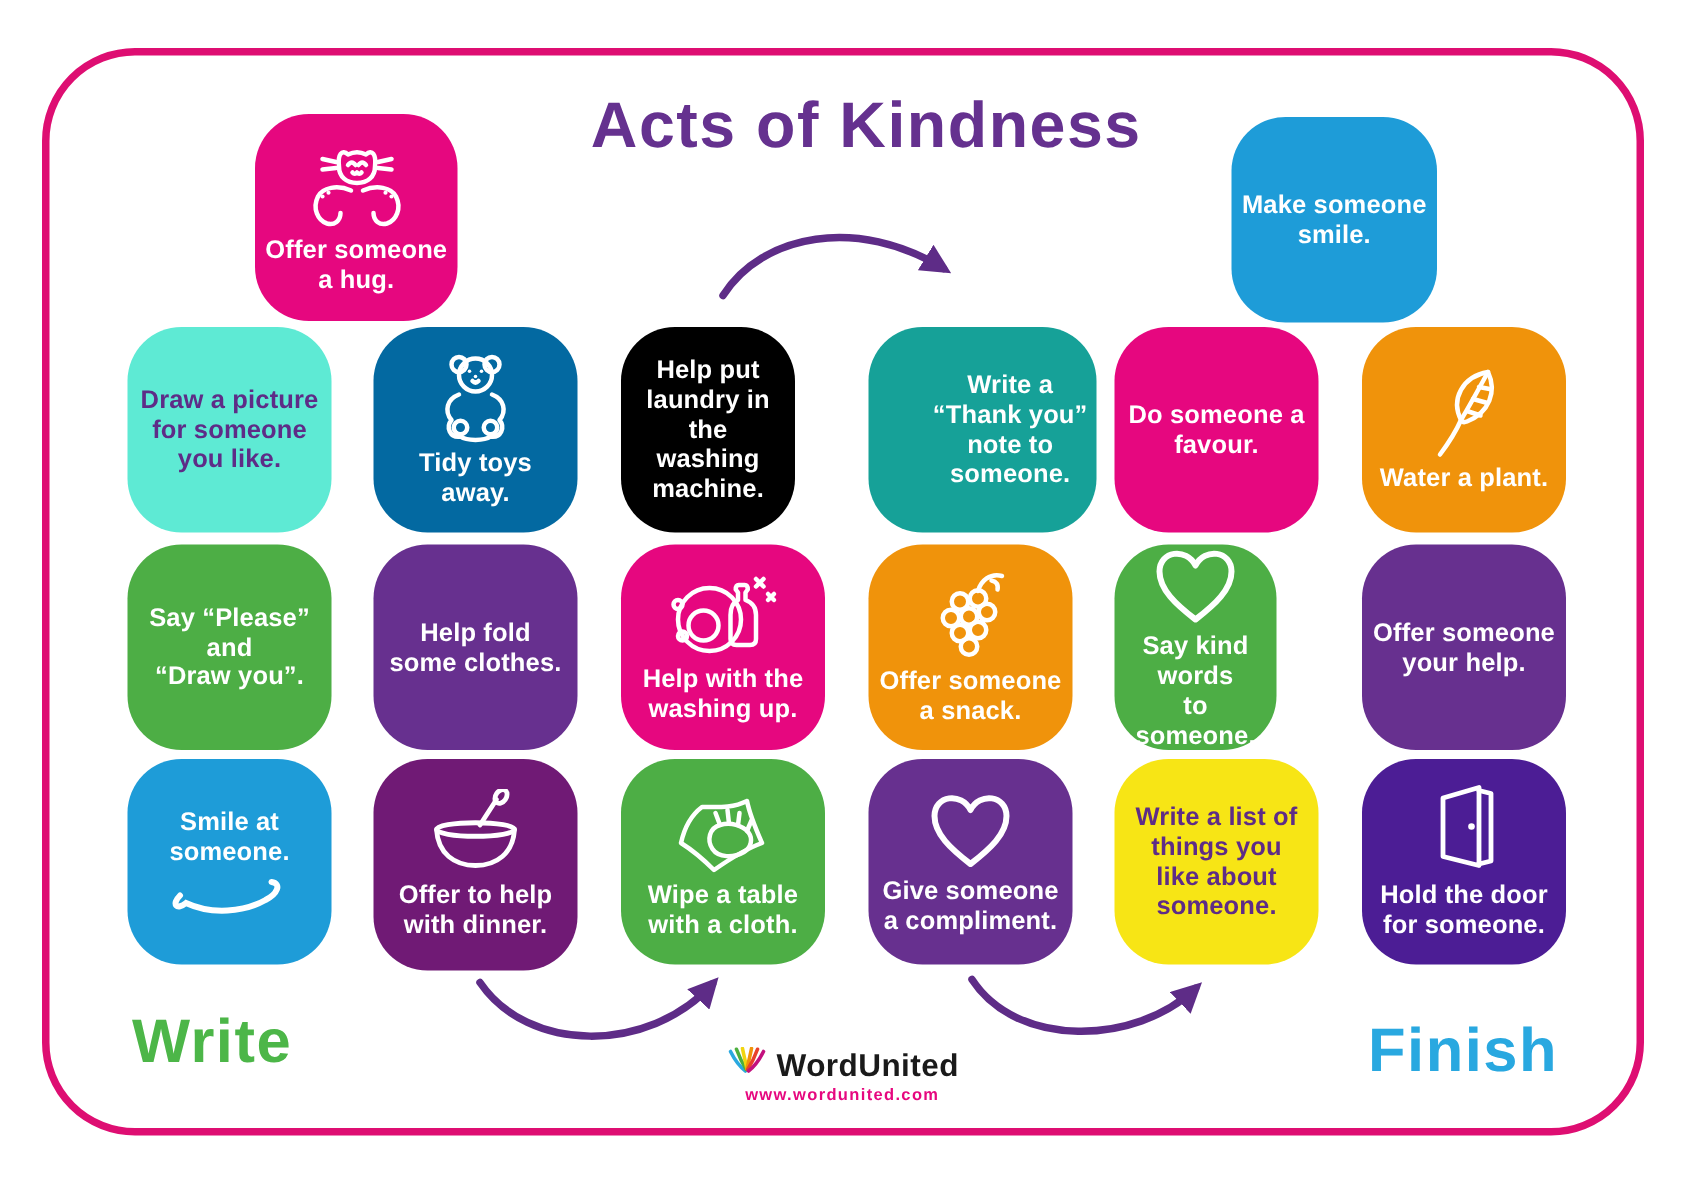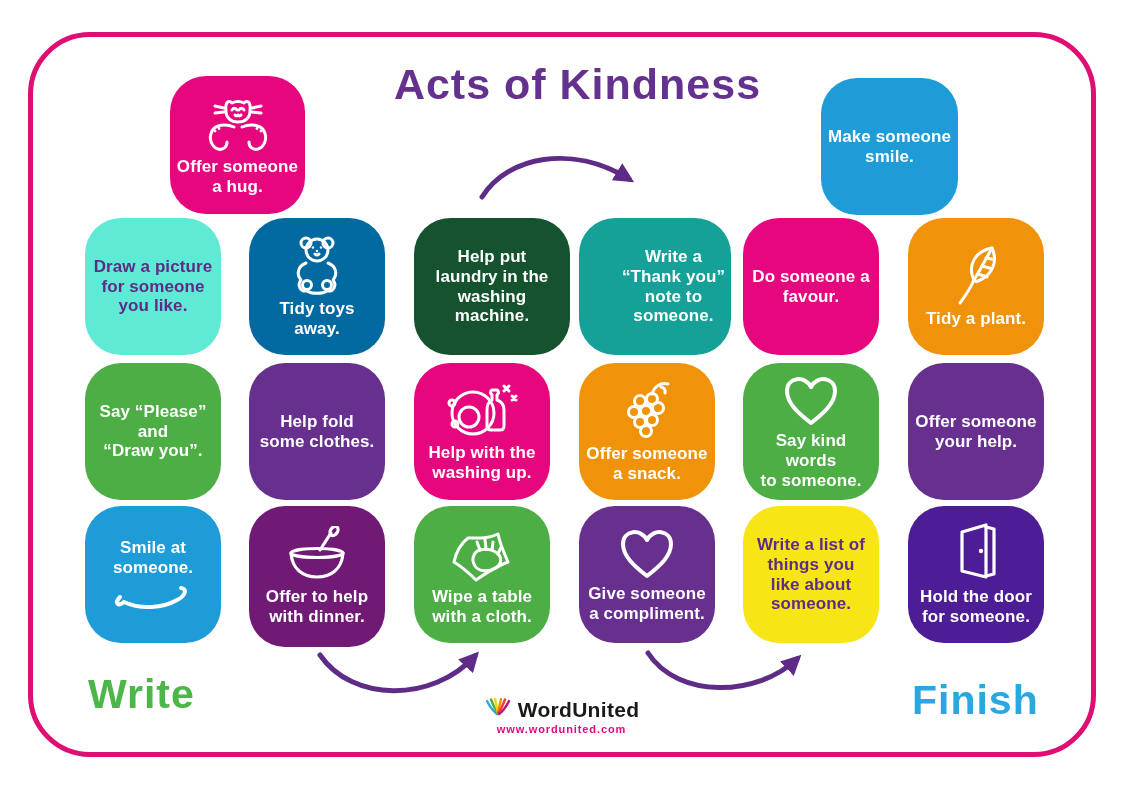--- a/index.html
+++ b/index.html
@@ -117,21 +117,21 @@
             </g>
             <g fill="#fff">
               <circle cx="28" cy="13.5" r="1.2"></circle>
               <circle cx="36" cy="13.5" r="1.2"></circle>
               <circle cx="32" cy="17" r="1.2"></circle>
             </g>
           </svg>
         </div>
         <div class="tile-label" style="color: rgb(255, 255, 255);">Tidy toys away.</div>
       </div>
-      <div class="tile" style="left: 414px; top: 218px; width: 156px; height: 137px; background: #14532d;">
+      <div class="tile" style="left: 414px; top: 218px; width: 116px; height: 137px; background: #000000;">
         <div class="tile-label" style="color: rgb(255, 255, 255);">Help put
 laundry in the
 washing
 machine.</div>
       </div>
       <div class="tile" style="left: 579px; top: 218px; width: 152px; height: 137px; background: rgb(22, 161, 152); align-items: flex-end;">
         <div class="tile-label" style="color: rgb(255, 255, 255);">Write a
 “Thank you”
 note to
 someone.</div>
@@ -146,21 +146,21 @@
             <g fill="none" stroke="#fff" stroke-width="3" stroke-linecap="round" stroke-linejoin="round">
               <path d="M27,36 C20,22 28,7 45,4 C51,17 46,31 31,37 C29,37.8 27.8,37.5 27,36 Z"></path>
               <path d="M27,36 C33,26 39,15 45,4"></path>
               <path d="M31,30 l9,3"></path>
               <path d="M35,22 l9,2.5"></path>
               <path d="M39,14 l8,1.5"></path>
               <path d="M27,36 C23,45 19,51 13,59"></path>
             </g>
           </svg>
         </div>
-        <div class="tile-label" style="color: rgb(255, 255, 255);">Tidy a plant.</div>
+        <div class="tile-label" style="color: rgb(255, 255, 255);">Water a plant.</div>
       </div>
       <div class="tile" style="left: 85px; top: 363px; width: 136px; height: 137px; background: rgb(77, 174, 69);">
         <div class="tile-label" style="color: rgb(255, 255, 255);">Say “Please”
 and
 “Draw you”.</div>
       </div>
       <div class="tile" style="left: 249px; top: 363px; width: 136px; height: 137px; background: rgb(103, 48, 143);">
         <div class="tile-label" style="color: rgb(255, 255, 255);">Help fold
 some clothes.</div>
       </div>
@@ -194,21 +194,21 @@
               <circle cx="39" cy="29" r="5.5"></circle>
               <circle cx="21" cy="43" r="5.5"></circle>
               <circle cx="33" cy="41" r="5.5"></circle>
               <circle cx="27" cy="52" r="5.5"></circle>
             </g>
           </svg>
         </div>
         <div class="tile-label" style="color: rgb(255, 255, 255);">Offer someone
 a snack.</div>
       </div>
-      <div class="tile" style="left: 743px; top: 363px; width: 136px; height: 137px; background: rgb(77, 174, 69);">
+      <div class="tile" style="left: 743px; top: 363px; width: 108px; height: 137px; background: rgb(77, 174, 69);">
         <div class="tile-icon">
           <svg width="64" height="56" viewBox="0 0 64 56">
             <path d="M32,15 C26,3 8,5 8,19 C8,31 19,41 32,51 C45,41 56,31 56,19 C56,5 38,3 32,15 Z" fill="none" stroke="#fff" stroke-width="4" stroke-linecap="round" stroke-linejoin="round"></path>
           </svg>
         </div>
         <div class="tile-label" style="color: rgb(255, 255, 255);">Say kind words
 to someone.</div>
       </div>
       <div class="tile" style="left: 908px; top: 363px; width: 136px; height: 137px; background: rgb(103, 48, 143);">
         <div class="tile-label" style="color: rgb(255, 255, 255);">Offer someone

